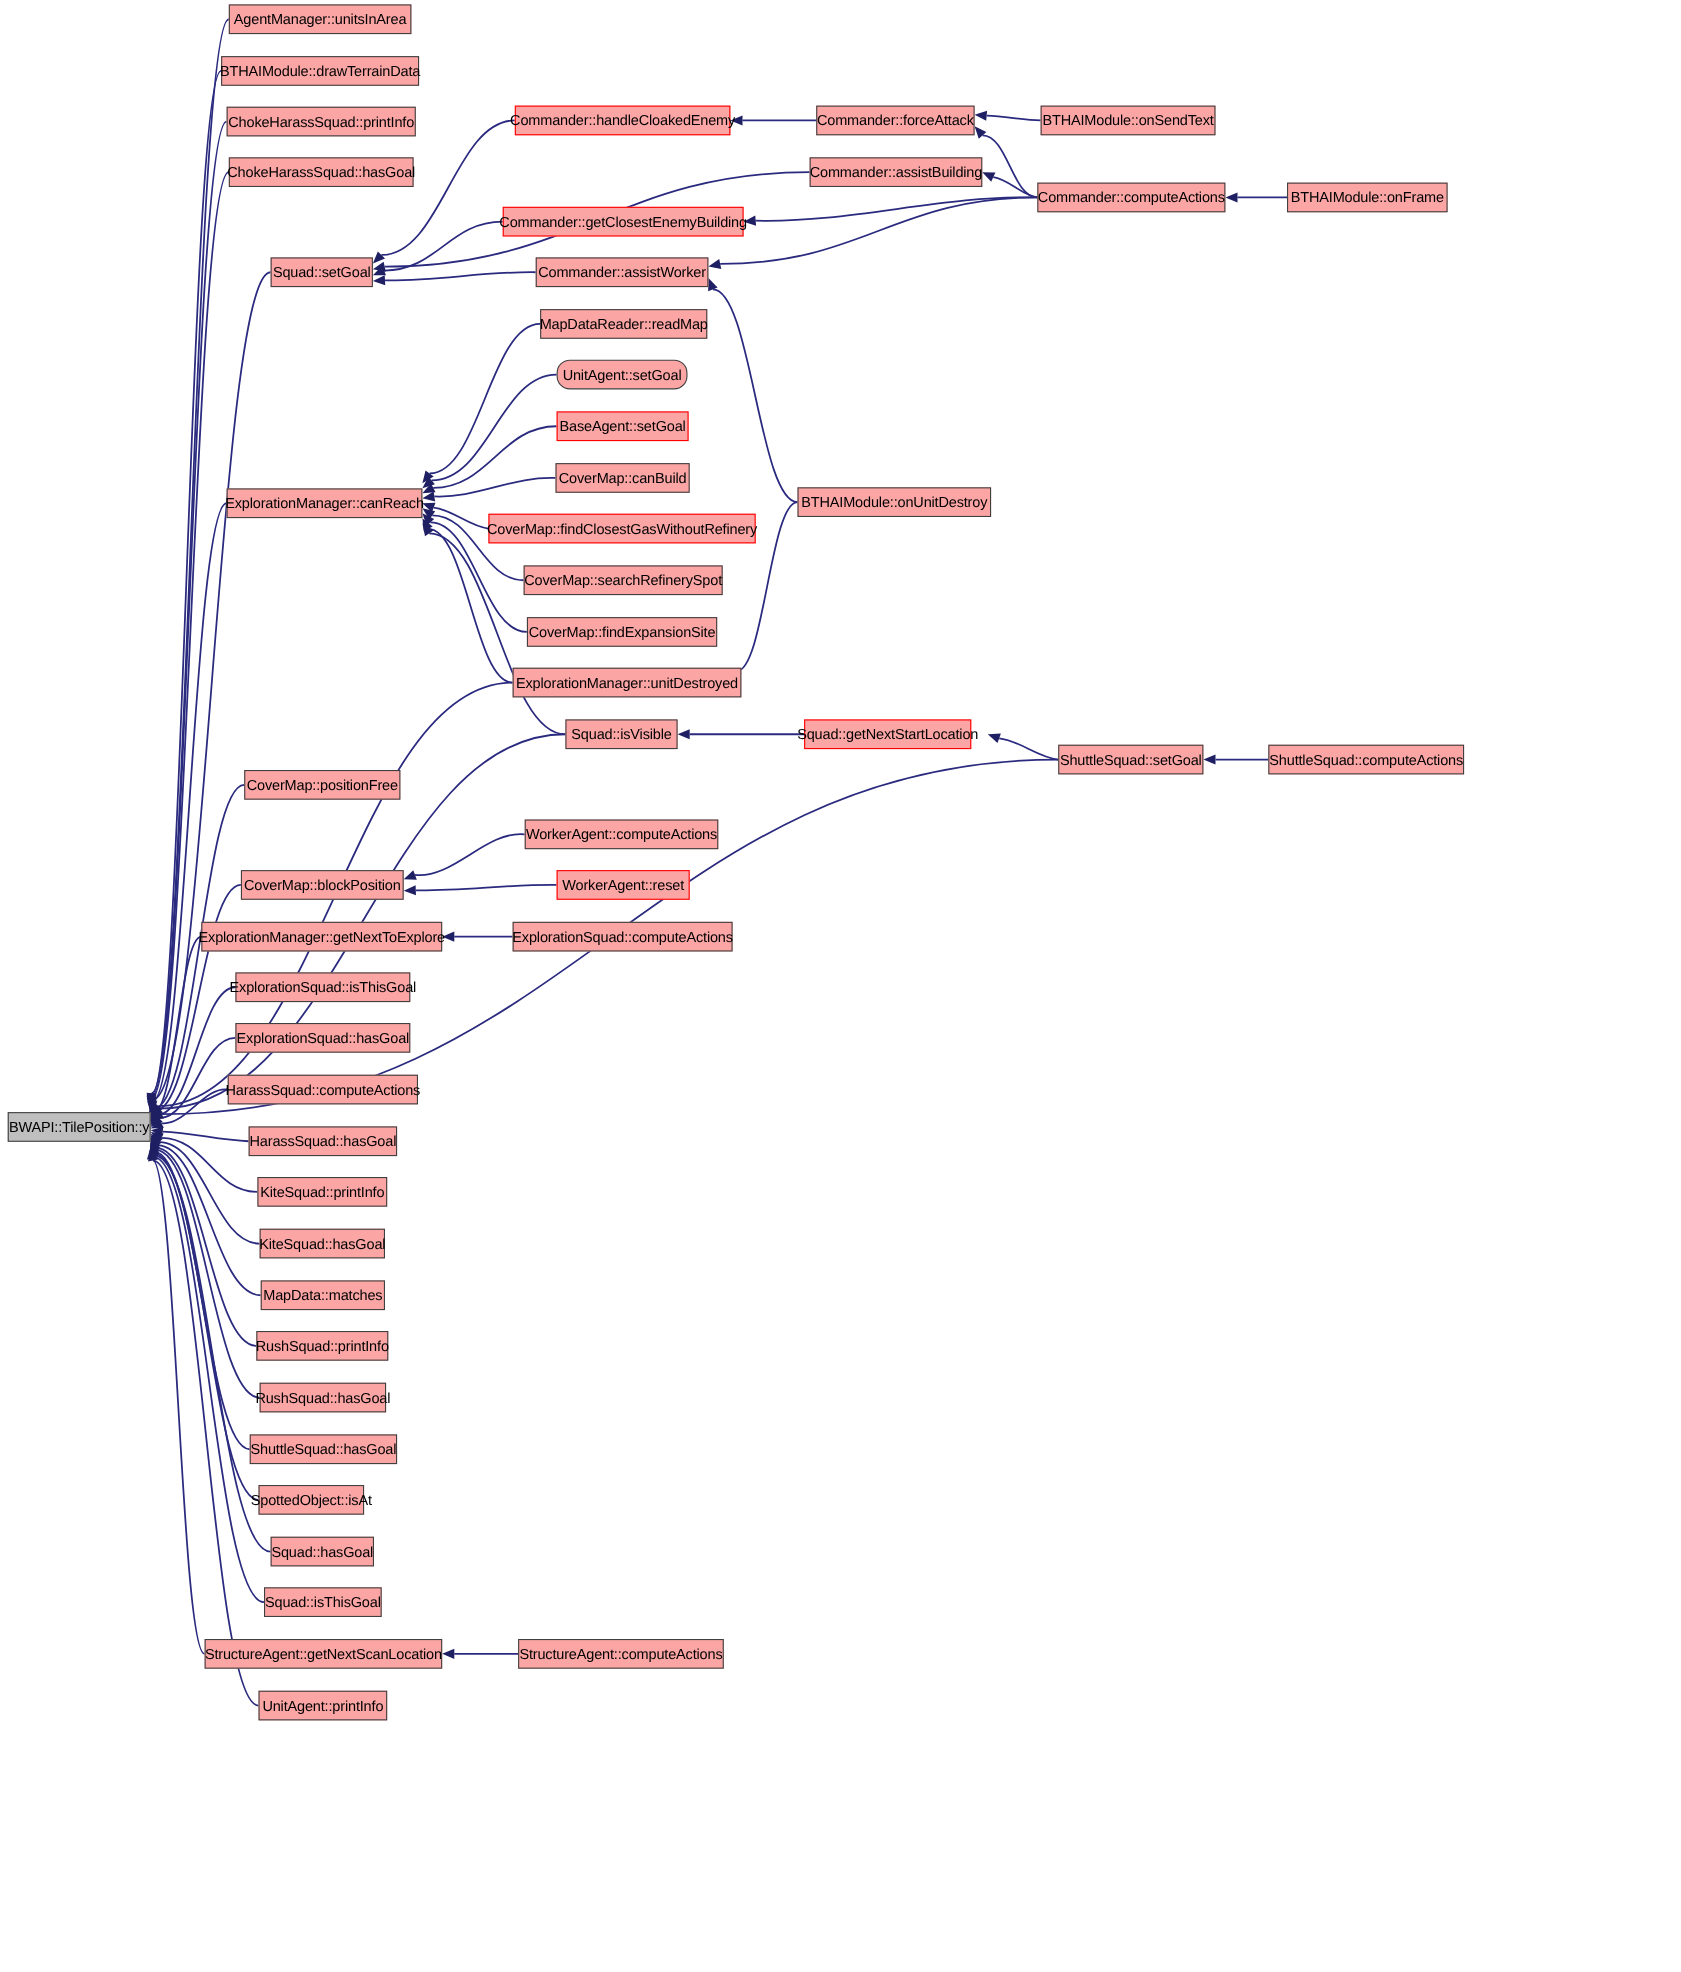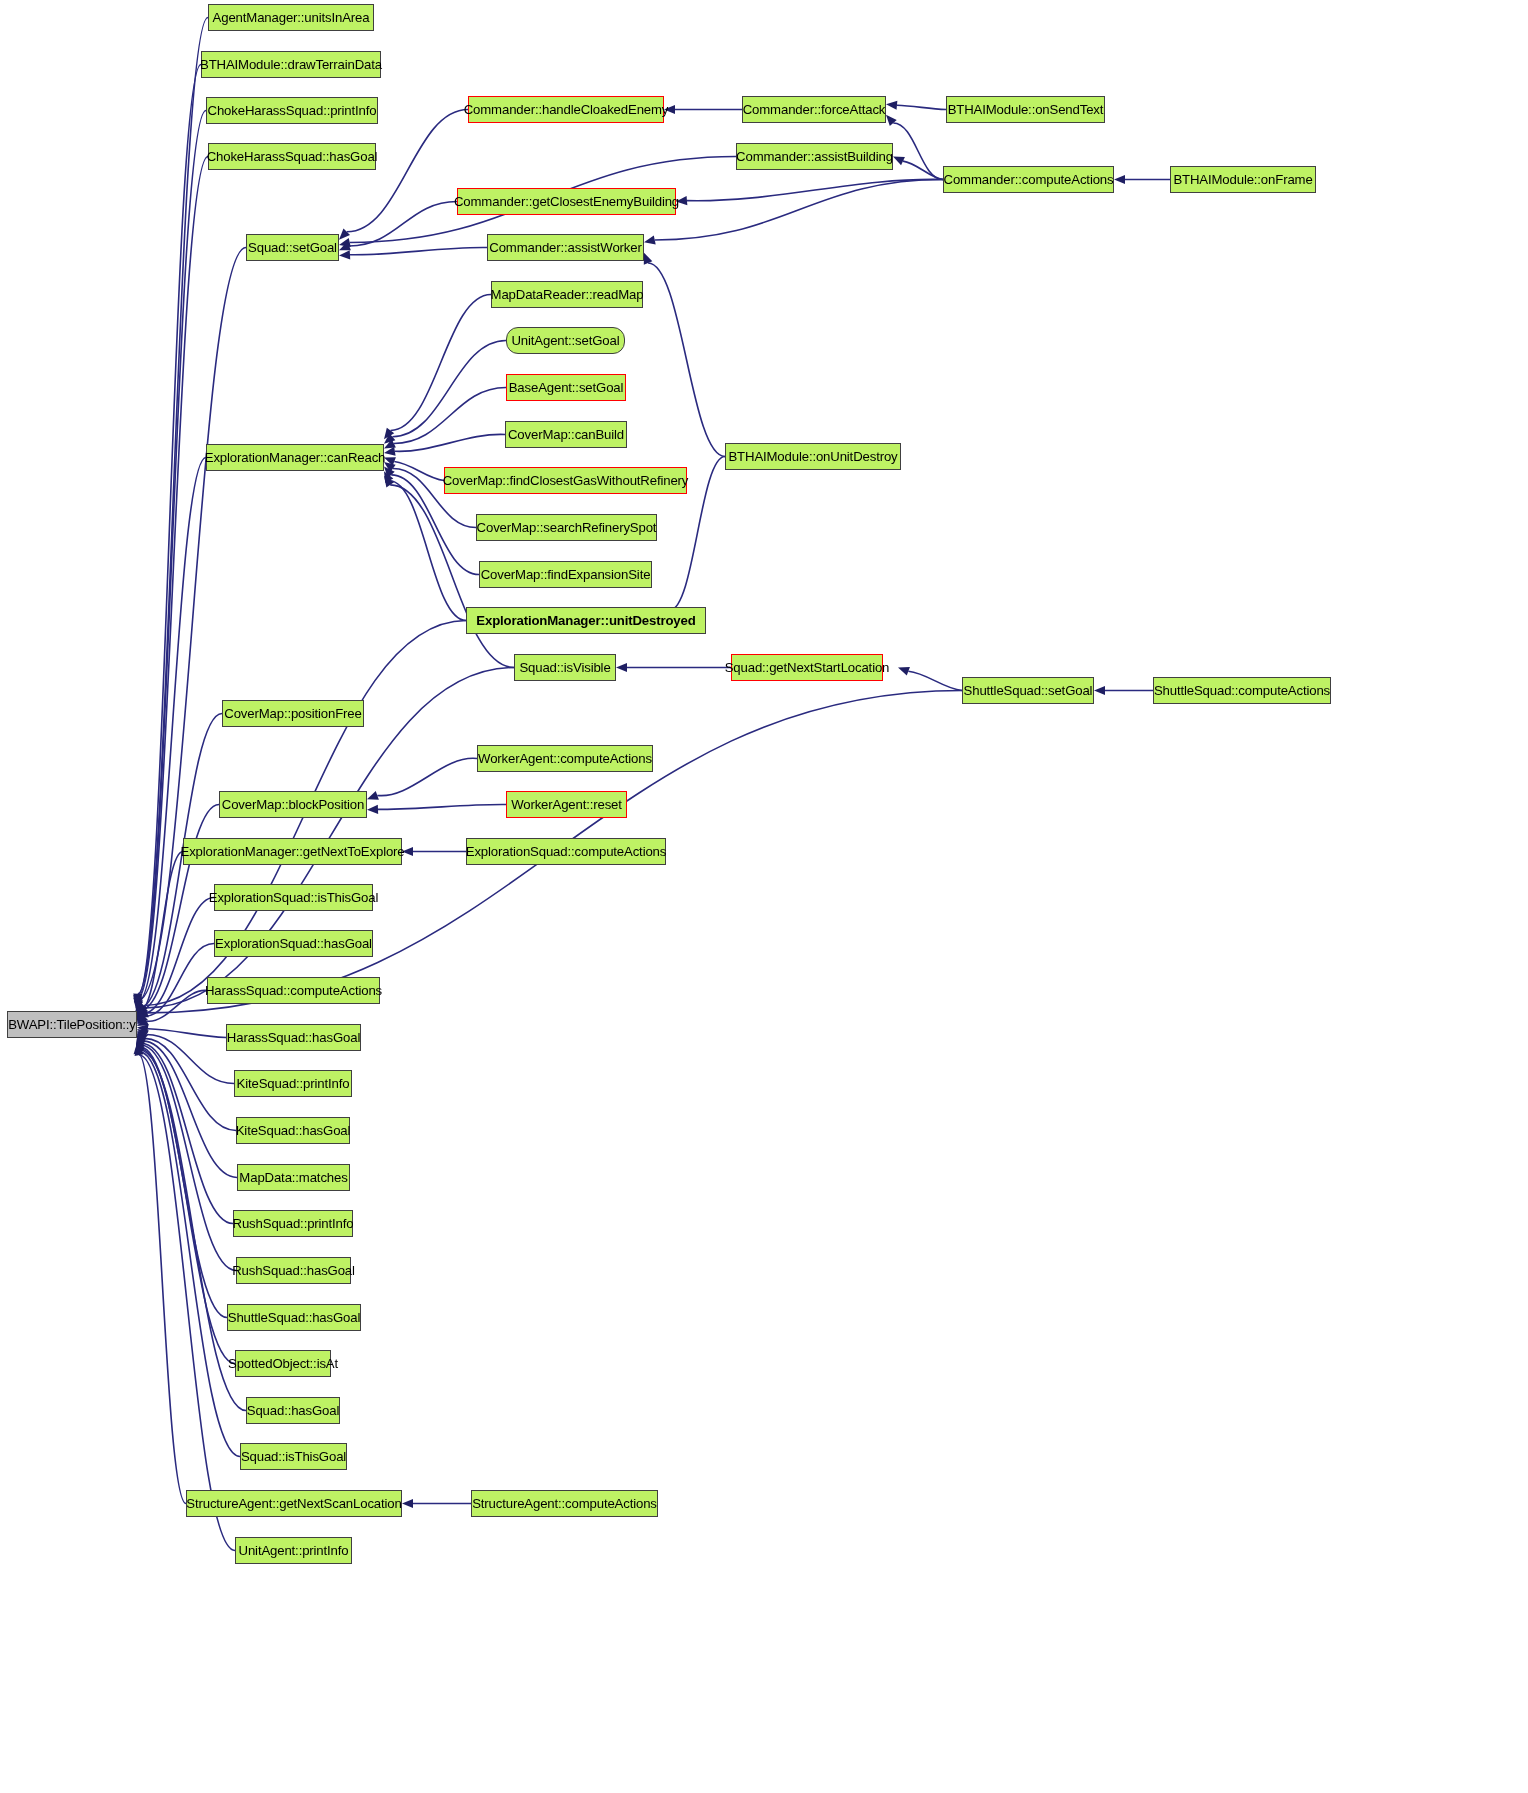--- a/index.html
+++ b/index.html
@@ -17,21 +17,21 @@
   }
   #graph {
     position: absolute;
     left: 0; top: 0;
     width: 1528px;
     height: 1793px;
   }
   .node-box {
     position: absolute;
     box-sizing: border-box;
-    background: #bef264;
+    background: #fca5a5;
     border: 1px solid #404040;
     display: flex;
     align-items: center;
     justify-content: center;
     font-size: 13.2px;
     color: #000000;
     line-height: 1;
     white-space: nowrap;
     letter-spacing: -0.15px;
     cursor: pointer;
@@ -244,21 +244,21 @@
       </div>
       <div class="node-box" style="left: 476px; top: 514px; width: 181px; height: 27px;">
         <span class="node-label">CoverMap::searchRefinerySpot</span>
       </div>
       <div class="node-box" style="left: 479px; top: 561px; width: 173px; height: 27px;">
         <span class="node-label">CoverMap::findExpansionSite</span>
       </div>
       <div class="node-box" style="left: 725px; top: 443px; width: 176px; height: 27px;">
         <span class="node-label">BTHAIModule::onUnitDestroy</span>
       </div>
-      <div class="node-box" style="left: 466px; top: 607px; width: 240px; height: 27px; font-weight: bold;">
+      <div class="node-box" style="left: 466px; top: 607px; width: 208px; height: 27px;">
         <span class="node-label">ExplorationManager::unitDestroyed</span>
       </div>
       <div class="node-box" style="left: 514px; top: 654px; width: 102px; height: 27px;">
         <span class="node-label">Squad::isVisible</span>
       </div>
       <div class="node-box red" style="left: 731px; top: 654px; width: 152px; height: 27px;">
         <span class="node-label">Squad::getNextStartLocation</span>
       </div>
       <div class="node-box" style="left: 962px; top: 677px; width: 132px; height: 27px;">
         <span class="node-label">ShuttleSquad::setGoal</span>

